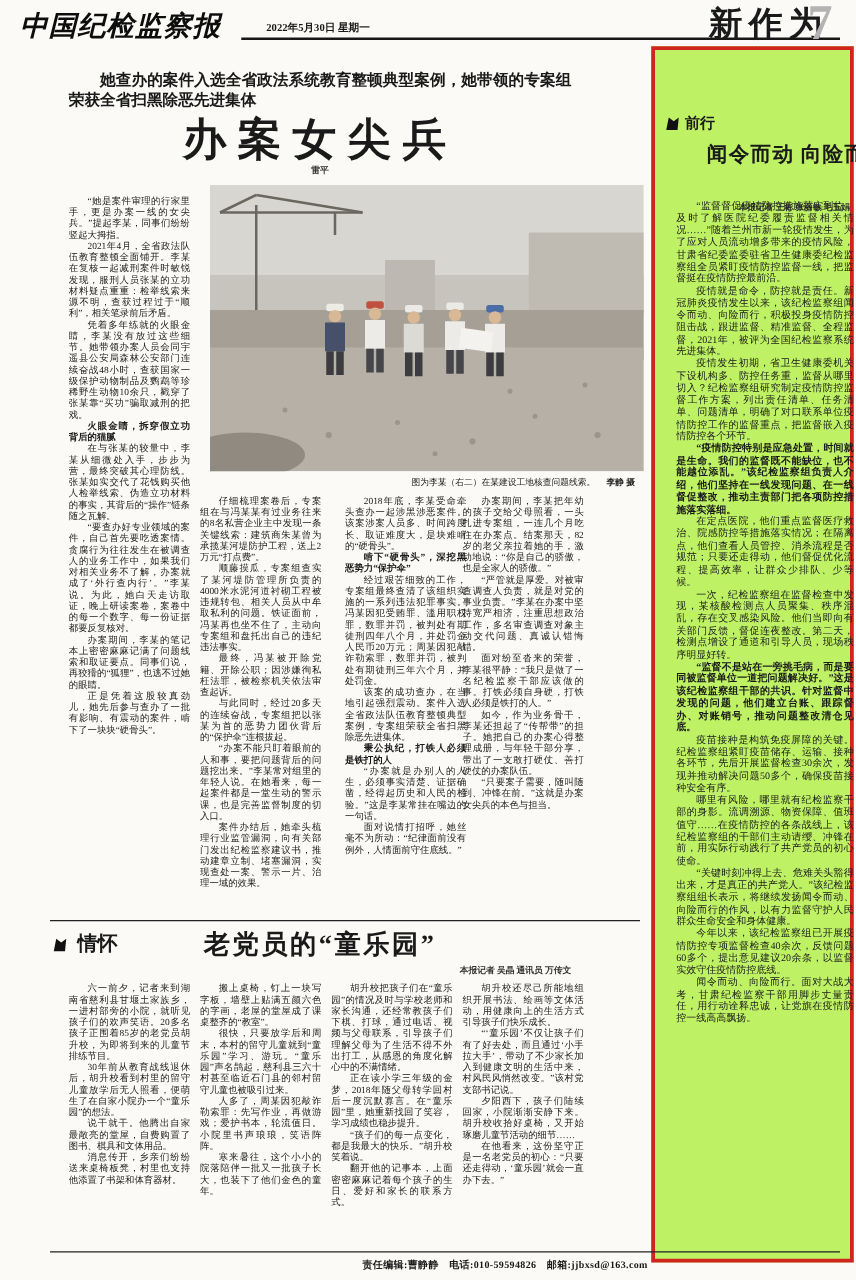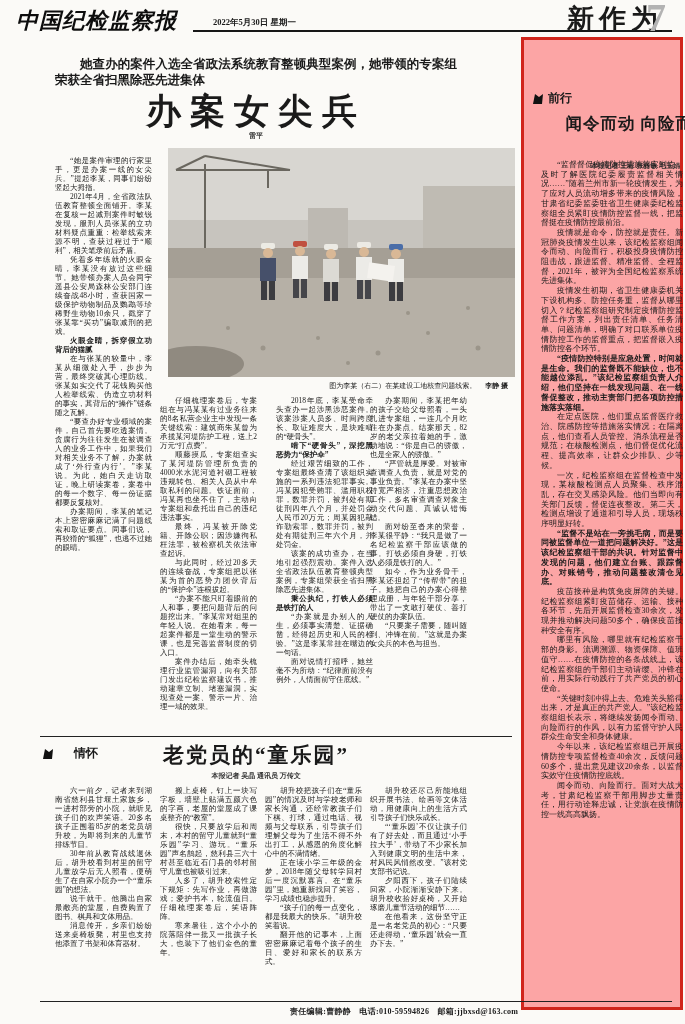--- a/index.html
+++ b/index.html
@@ -9,21 +9,21 @@
     font-family:"Liberation Serif","DejaVu Serif",serif;
   }
   .abs{position:absolute;}
   
   .masthead{left:16px;top:6px;font-size:22px;font-weight:700;font-style:italic;letter-spacing:1px;color:#0d0d0d;}
   .issue-date{left:197px;top:17px;font-size:8.5px;font-weight:bold;margin-left:16px;}
   .header-rule{left:193px;top:30px;width:479px;height:2px;background:#171717;}
   .section-title{left:567px;top:1px;font-size:27px;font-weight:600;letter-spacing:5px;}
   .page-number{left:646px;top:-6px;font-size:40px;color:#b3b3b3;font-weight:600;}
   
-  .highlight-box{left:521px;top:37px;width:156px;height:967px;border:3px solid #d0251c;background:#fca5a5;}
+  .highlight-box{left:521px;top:37px;width:156px;height:967px;border:3px solid #d0251c;background:#bef264;}
   
   .kicker{left:55px;top:56px;width:402px;font-size:12.5px;font-weight:bold;line-height:16px;text-indent:2em;text-align:justify;}
   .main-headline{left:55px;top:88px;width:402px;text-align:center;font-size:35px;font-weight:900;letter-spacing:9px;}
   .main-byline{left:55px;top:131px;width:402px;text-align:center;font-size:7px;font-weight:bold;color:#333;}
   .photo{left:168px;top:148px;width:347px;height:229px;}
   .caption-row{left:168px;top:381px;width:340px;text-align:right;font-size:7px;color:#222;}
   .caption-credit{font-weight:bold;margin-left:9px;}
   
   .col{font-size:7.5px;line-height:9px;text-align:justify;overflow:hidden;}
   .col p{margin:0;text-indent:2em;}
@@ -35,23 +35,23 @@
   
   .f-label{left:8px;top:50px;font-size:12px;font-weight:bold;display:flex;align-items:center;gap:4px;}
   .f-label svg{display:block;}
   .f-headline{left:0;top:73px;width:100%;text-align:center;font-size:16.5px;font-weight:900;letter-spacing:1px;padding-left:36px;}
   .f-byline{left:0;top:121px;width:100%;text-align:right;font-size:7px;font-weight:bold;color:#333;}
   .f-body{left:17px;top:120px;width:142px;height:840px;font-size:8px;line-height:9.7px;text-align:justify;overflow:hidden;}
   .f-body p{margin:0;text-indent:2em;}
   .f-body p.bold{font-weight:700;}
   
   .divider{left:40px;top:736px;width:472px;height:1px;background:#222;}
-  .b-label{left:42px;top:745px;font-size:12px;font-weight:bold;display:flex;align-items:center;gap:20px;}
+  .b-label{left:42px;top:745px;font-size:16px;font-weight:bold;display:flex;align-items:center;gap:8px;}
   .b-headline{left:55px;top:741px;width:402px;text-align:center;font-size:21px;font-weight:900;letter-spacing:2px;}
-  .b-byline{left:55px;top:771px;width:402px;text-align:center;font-size:7px;font-weight:bold;color:#333;}
+  .b-byline{left:55px;top:771px;width:402px;text-align:right;font-size:7px;font-weight:bold;color:#333;}
   .b-col1{left:55px;top:786px;width:97px;height:210px;}
   .b-col2{left:160px;top:786px;width:97px;height:210px;}
   .b-col3{left:265px;top:786px;width:97px;height:210px;}
   .b-col4{left:370px;top:786px;width:97px;height:210px;}
   
   .footer-rule{left:40px;top:1001px;width:632px;height:1px;background:#222;}
   .footer-info{left:290px;top:1006px;font-size:8px;font-weight:bold;letter-spacing:0.3px;}
 </style>
 </head>
 <body>
@@ -139,20 +139,21 @@
 </div>
 
 <div class="abs col m-col1">
     <p>“她是案件审理的行家里手，更是办案一线的女尖兵。”提起李某，同事们纷纷竖起大拇指。</p>
     <p>2021年4月，全省政法队伍教育整顿全面铺开。李某在复核一起减刑案件时敏锐发现，服刑人员张某的立功材料疑点重重：检举线索来源不明，查获过程过于“顺利”，相关笔录前后矛盾。</p>
     <p>凭着多年练就的火眼金睛，李某没有放过这些细节。她带领办案人员会同宇遥县公安局森林公安部门连续奋战48小时，查获国家一级保护动物制品及鹦鹉等珍稀野生动物10余只，戳穿了张某靠“买功”骗取减刑的把戏。</p>
     <p class="subhead">火眼金睛，拆穿假立功背后的猫腻</p>
     <p>在与张某的较量中，李某从细微处入手，步步为营，最终突破其心理防线。张某如实交代了花钱购买他人检举线索、伪造立功材料的事实，其背后的“操作”链条随之瓦解。</p>
     <p>“要查办好专业领域的案件，自己首先要吃透案情。贪腐行为往往发生在被调查人的业务工作中，如果我们对相关业务不了解，办案就成了‘外行查内行’。”李某说。为此，她白天走访取证，晚上研读案卷，案卷中的每一个数字、每一份证据都要反复核对。</p>
     <p>办案期间，李某的笔记本上密密麻麻记满了问题线索和取证要点。同事们说，再狡猾的“狐狸”，也逃不过她的眼睛。</p>
+    <p>正是凭着这股较真劲儿，她先后参与查办了一批有影响、有震动的案件，啃下了一块块“硬骨头”。</p>
   </div>
 <div class="abs col m-col2">
     <p>仔细梳理案卷后，专案组在与冯某某有过业务往来的8名私营企业主中发现一条关键线索：建筑商朱某曾为承揽某河堤防护工程，送上2万元“打点费”。</p>
     <p>顺藤摸瓜，专案组查实了某河堤防管理所负责的4000米水泥河道衬砌工程被违规转包、相关人员从中牟取私利的问题。铁证面前，冯某再也坐不住了，主动向专案组和盘托出自己的违纪违法事实。</p>
     <p>最终，冯某被开除党籍、开除公职；因涉嫌徇私枉法罪，被检察机关依法审查起诉。</p>
     <p>与此同时，经过20多天的连续奋战，专案组把以张某为首的恶势力团伙背后的“保护伞”连根拔起。</p>
     <p>“办案不能只盯着眼前的人和事，要把问题背后的问题挖出来。”李某常对组里的年轻人说。在她看来，每一起案件都是一堂生动的警示课，也是完善监督制度的切入口。</p>
     <p>案件办结后，她牵头梳理行业监管漏洞，向有关部门发出纪检监察建议书，推动建章立制、堵塞漏洞，实现查处一案、警示一片、治理一域的效果。</p>
   </div>
 <div class="abs col m-col3">
@@ -179,21 +180,21 @@
       </svg>
     <span>前行</span>
   </div>
   <div class="abs f-headline">闻令而动 向险而行</div>
   <div class="abs f-byline">本报记者 王彬 张丽敏 毛玉娟</div>
   <div class="abs f-body">
       <p>“监督督促疫情防控措施落实到位，及时了解医院纪委履责监督相关情况……”随着兰州市新一轮疫情发生，为了应对人员流动增多带来的疫情风险，甘肃省纪委监委驻省卫生健康委纪检监察组全员紧盯疫情防控监督一线，把监督挺在疫情防控最前沿。</p>
       <p>疫情就是命令，防控就是责任。新冠肺炎疫情发生以来，该纪检监察组闻令而动、向险而行，积极投身疫情防控阻击战，跟进监督、精准监督、全程监督，2021年，被评为全国纪检监察系统先进集体。</p>
       <p>疫情发生初期，省卫生健康委机关下设机构多、防控任务重，监督从哪里切入？纪检监察组研究制定疫情防控监督工作方案，列出责任清单、任务清单、问题清单，明确了对口联系单位疫情防控工作的监督重点，把监督嵌入疫情防控各个环节。</p>
       <p class="bold">“疫情防控特别是应急处置，时间就是生命。我们的监督既不能缺位，也不能越位添乱。”该纪检监察组负责人介绍，他们坚持在一线发现问题、在一线督促整改，推动主责部门把各项防控措施落实落细。</p>
-      <p>在定点医院，他们重点监督医疗救治、院感防控等措施落实情况；在隔离点，他们查看人员管控、消杀流程是否规范；在核酸检测点，他们督促优化流程、提高效率，让群众少排队、少等候。</p>
+      <p>在定点医院，他们重点监督医疗救治、院感防控等措施落实情况；在隔离点，他们查看人员管控、消杀流程是否规范；只要还走得动，他们督促优化流程、提高效率，让群众少排队、少等候。</p>
       <p>一次，纪检监察组在监督检查中发现，某核酸检测点人员聚集、秩序混乱，存在交叉感染风险。他们当即向有关部门反馈，督促连夜整改。第二天，检测点增设了通道和引导人员，现场秩序明显好转。</p>
       <p class="bold">“监督不是站在一旁挑毛病，而是要同被监督单位一道把问题解决好。”这是该纪检监察组干部的共识。针对监督中发现的问题，他们建立台账、跟踪督办、对账销号，推动问题整改清仓见底。</p>
       <p>疫苗接种是构筑免疫屏障的关键。纪检监察组紧盯疫苗储存、运输、接种各环节，先后开展监督检查30余次，发现并推动解决问题50多个，确保疫苗接种安全有序。</p>
       <p>哪里有风险，哪里就有纪检监察干部的身影。流调溯源、物资保障、值班值守……在疫情防控的各条战线上，该纪检监察组的干部们主动请缨、冲锋在前，用实际行动践行了共产党员的初心使命。</p>
       <p>“关键时刻冲得上去、危难关头豁得出来，才是真正的共产党人。”该纪检监察组组长表示，将继续发扬闻令而动、向险而行的作风，以有力监督守护人民群众生命安全和身体健康。</p>
       <p>今年以来，该纪检监察组已开展疫情防控专项监督检查40余次，反馈问题60多个，提出意见建议20余条，以监督实效守住疫情防控底线。</p>
       <p>闻令而动、向险而行。面对大战大考，甘肃纪检监察干部用脚步丈量责任，用行动诠释忠诚，让党旗在疫情防控一线高高飘扬。</p>
     </div>
 </div>
 
@@ -208,21 +209,21 @@
 <div class="abs b-byline">本报记者 吴晶 通讯员 万传文</div>
 <div class="abs col b-col1">
     <p>六一前夕，记者来到湖南省慈利县甘堰土家族乡，一进村部旁的小院，就听见孩子们的欢声笑语。20多名孩子正围着85岁的老党员胡升校，为即将到来的儿童节排练节目。</p>
     <p>30年前从教育战线退休后，胡升校看到村里的留守儿童放学后无人照看，便萌生了在自家小院办一个“童乐园”的想法。</p>
     <p>说干就干。他腾出自家最敞亮的堂屋，自费购置了图书、棋具和文体用品。</p>
     <p>消息传开，乡亲们纷纷送来桌椅板凳，村里也支持他添置了书架和体育器材。</p>
   </div>
 <div class="abs col b-col2">
     <p>搬上桌椅，钉上一块写字板，墙壁上贴满五颜六色的字画，老屋的堂屋成了课桌整齐的“教室”。</p>
     <p>很快，只要放学后和周末，本村的留守儿童就到“童乐园”学习、游玩。“童乐园”声名鹊起，慈利县三六十村甚至临近石门县的邻村留守儿童也被吸引过来。</p>
-    <p>人多了，胡升校索性定下规矩：先写作业，再做游戏；爱护书本，轮流值日。仔细梳理案卷后，笑语阵阵。</p>
+    <p>人多了，周某因犯敲诈勒索罪：先写作业，再做游戏；爱护书本，轮流值日。小院里书声琅琅，笑语阵阵。</p>
     <p>寒来暑往，这个小小的院落陪伴一批又一批孩子长大，也装下了他们金色的童年。</p>
   </div>
 <div class="abs col b-col3">
     <p>胡升校把孩子们在“童乐园”的情况及时与学校老师和家长沟通，还经常教孩子们下棋、打球，通过电话、视频与父母联系，引导孩子们理解父母为了生活不得不外出打工，从感恩的角度化解心中的不满情绪。</p>
     <p>正在读小学三年级的金梦，2018年随父母转学回村后一度沉默寡言。在“童乐园”里，她重新找回了笑容，学习成绩也稳步提升。</p>
     <p>“孩子们的每一点变化，都是我最大的快乐。”胡升校笑着说。</p>
     <p>翻开他的记事本，上面密密麻麻记着每个孩子的生日、爱好和家长的联系方式。</p>
   </div>
 <div class="abs col b-col4">
     <p>胡升校还尽己所能地组织开展书法、绘画等文体活动，用健康向上的生活方式引导孩子们快乐成长。</p>

